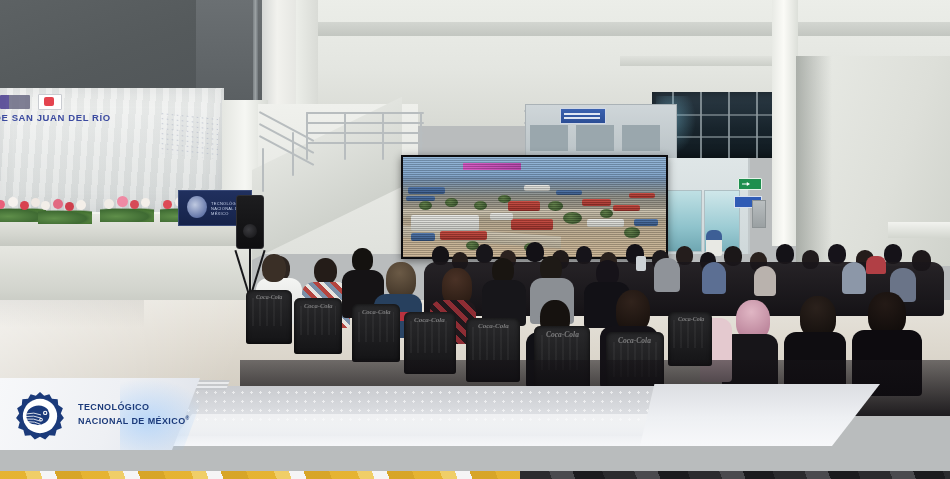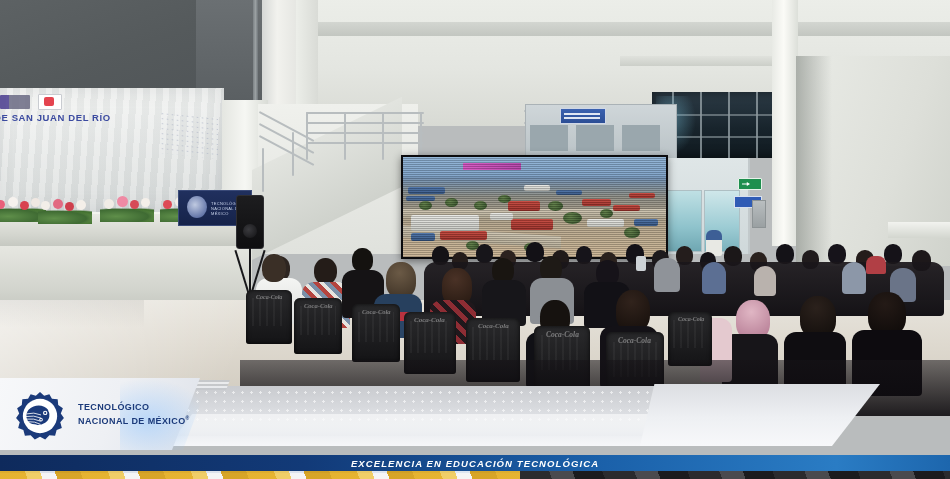--- a/index.html
+++ b/index.html
@@ -664,19 +664,16 @@
 
     <div class="tec-text">
       <div class="l1">TECNOLÓGICO</div>
       <div class="l2">
         <span>NACIONAL DE MÉXICO</span><span class="reg">®</span>
       </div>
     </div>
 
   </div>
 
-  <div class="bluebar">
-    <div class="slogan">EXCELENCIA EN EDUCACIÓN TECNOLÓGICA</div>
-  </div>
   <div class="goldstrip"></div>
   <div class="goldstrip-dark"></div>
 
 </div>
 
 </body></html>

